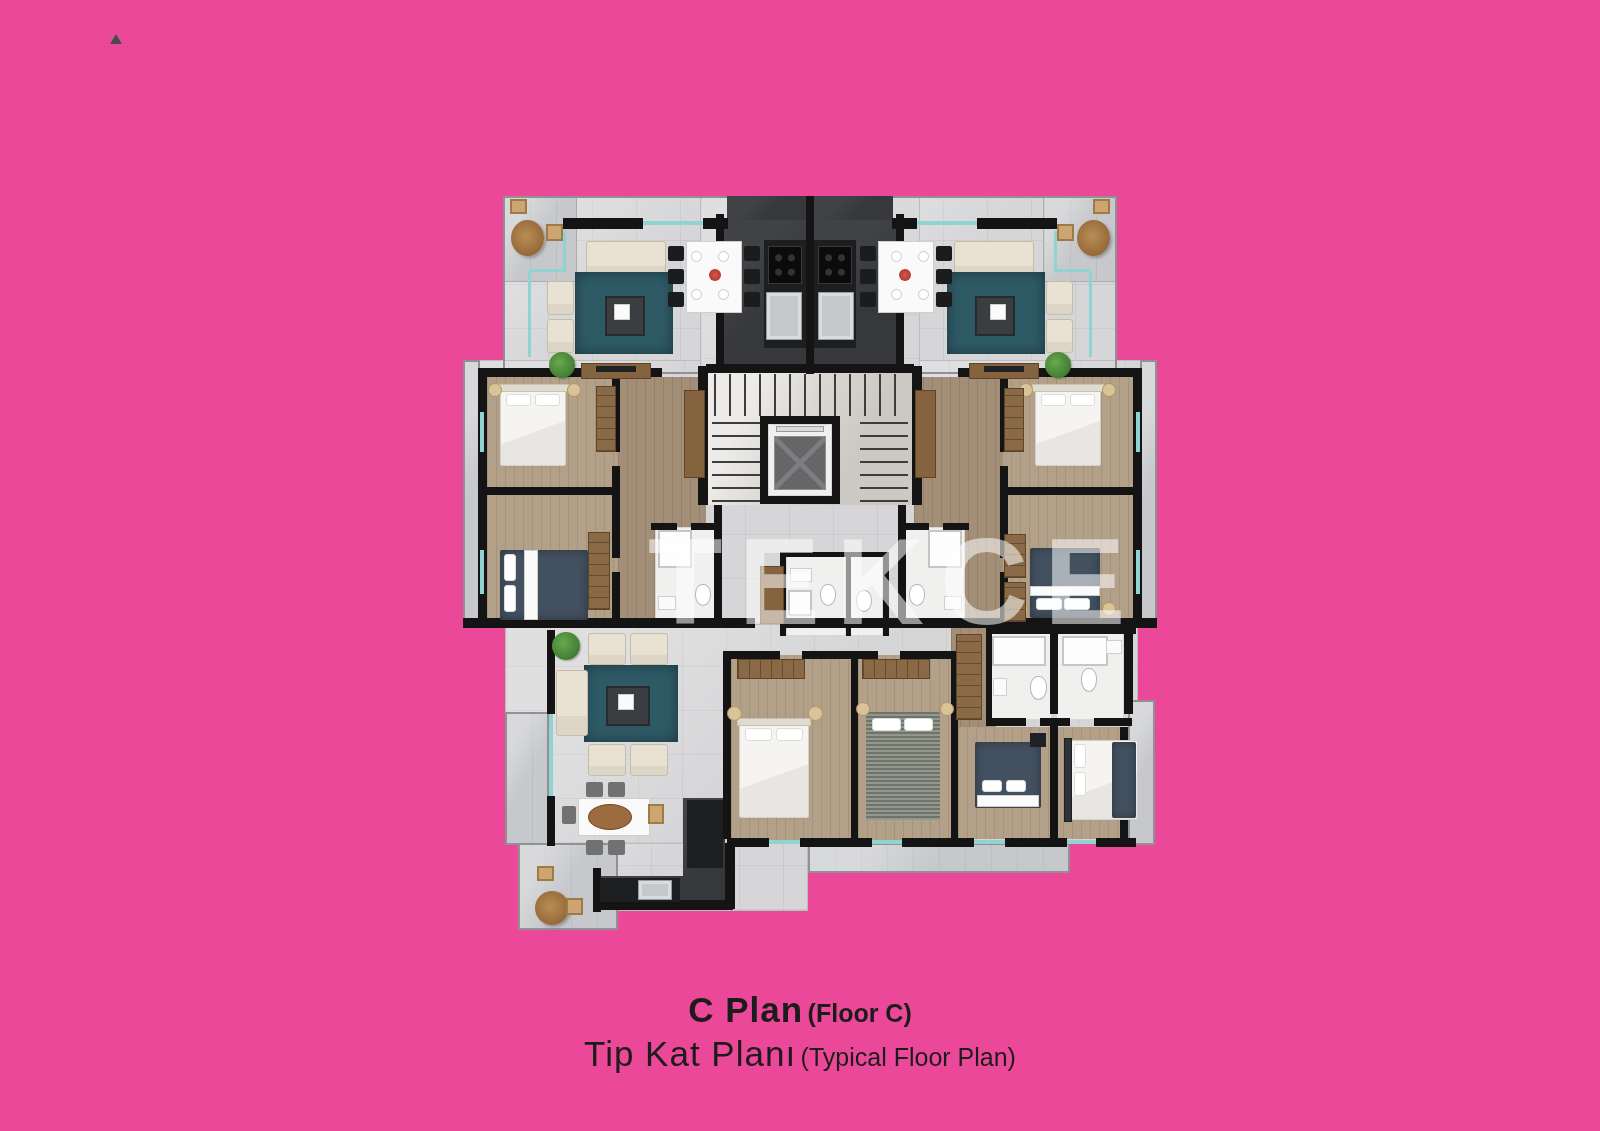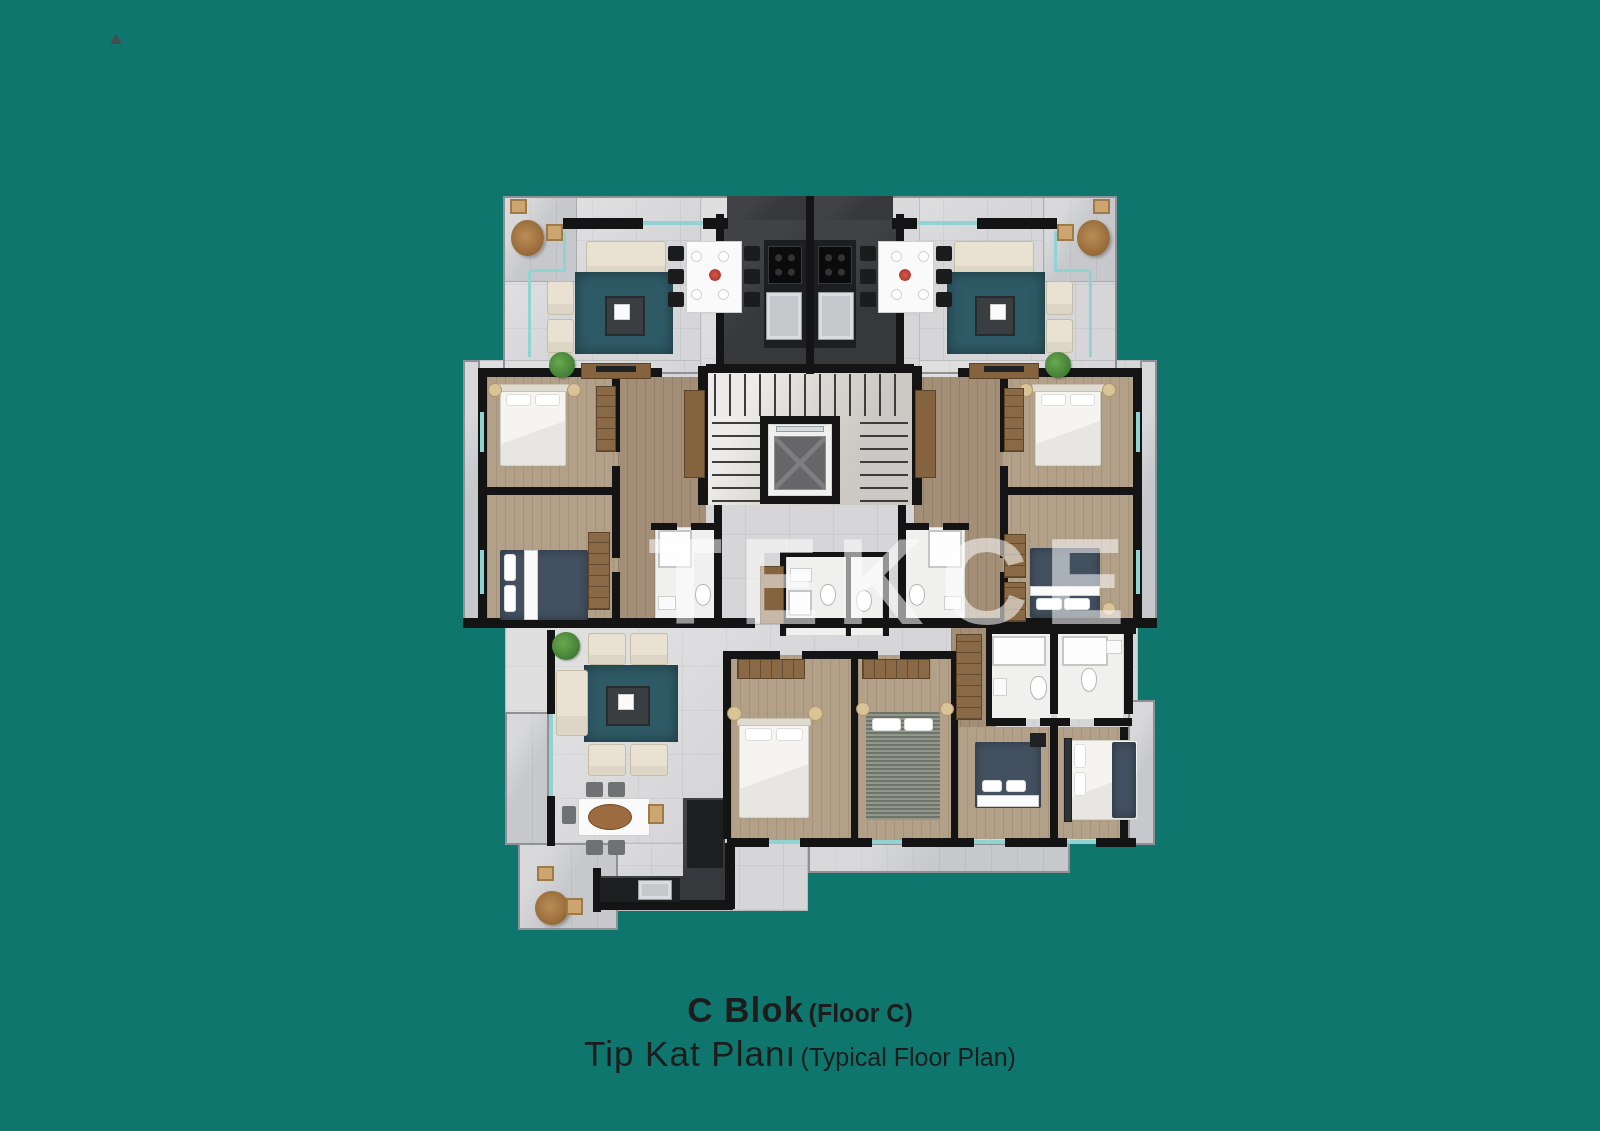--- a/index.html
+++ b/index.html
@@ -1,16 +1,16 @@
 <!DOCTYPE html>
 <html><head>
 <meta charset="utf-8">
 <style>
   html,body{margin:0;padding:0;background:#ffffff;}
-  #stage{position:relative;width:1600px;height:1131px;background:#0f766e;overflow:hidden;
+  #stage{position:relative;width:1600px;height:1131px;background:#ec4899;overflow:hidden;
          font-family:"Liberation Sans", sans-serif;}
   .s{position:absolute;box-sizing:border-box;}
   
   .slab{background:#d6d6d8;border:1px solid #bdbdbf;
         background-image:linear-gradient(135deg,rgba(255,255,255,.22) 0 18%,transparent 45%),
         repeating-linear-gradient(0deg,rgba(110,110,116,.10) 0 1px,transparent 1px 44px),
         repeating-linear-gradient(90deg,rgba(110,110,116,.10) 0 1px,transparent 1px 44px);}
   .ter{background:#c7c8cb;border:1px solid #aaabad;
         background-image:linear-gradient(120deg,rgba(255,255,255,.30) 0 22%,transparent 50%),
         repeating-linear-gradient(90deg,rgba(120,120,126,.12) 0 1px,transparent 1px 26px);}
@@ -361,21 +361,21 @@
       <div class="s white" style="left: 1106px; top: 640px; width: 16px; height: 14px;"></div>
       <div class="s bedw" style="left: 1068px; top: 740px; width: 70px; height: 80px;"></div>
       <div class="s hbd" style="left: 1064px; top: 738px; width: 8px; height: 84px;"></div>
       <div class="s pillow" style="left: 1074px; top: 744px; width: 12px; height: 24px;"></div>
       <div class="s pillow" style="left: 1074px; top: 772px; width: 12px; height: 24px;"></div>
       <div class="s bedn" style="left: 1112px; top: 742px; width: 24px; height: 76px;"></div>
     </div>
   <div id="watermark" style="color: rgba(255, 255, 255, 0.55);">TEKCE</div>
   <div class="caption">
     <div class="cap-line">
-      <span class="cap-big">C Blok</span>
+      <span class="cap-big">C Plan</span>
       <span class="cap-big-sub">(Floor C)</span>
     </div>
     <div class="cap-line">
       <span class="cap-reg">Tip Kat Planı</span>
       <span class="cap-reg-sub">(Typical Floor Plan)</span>
     </div>
   </div>
 </div>
 
 </body></html>

